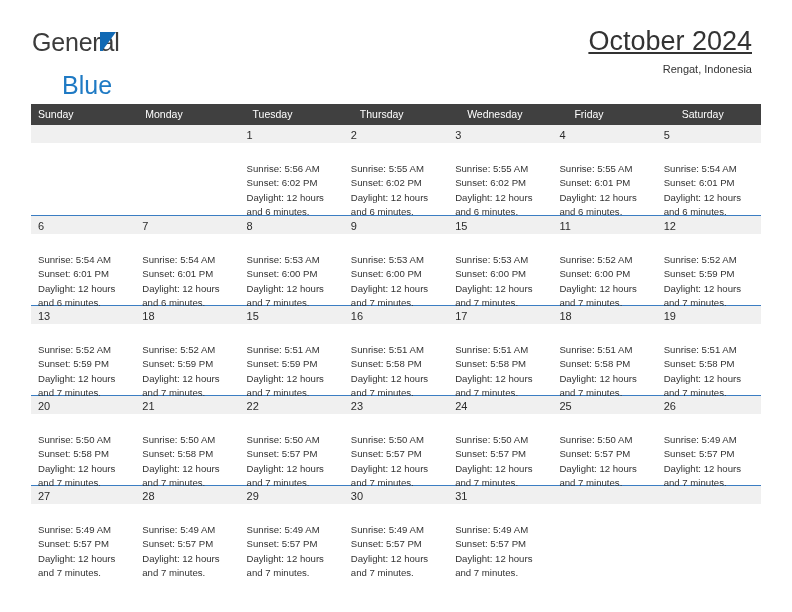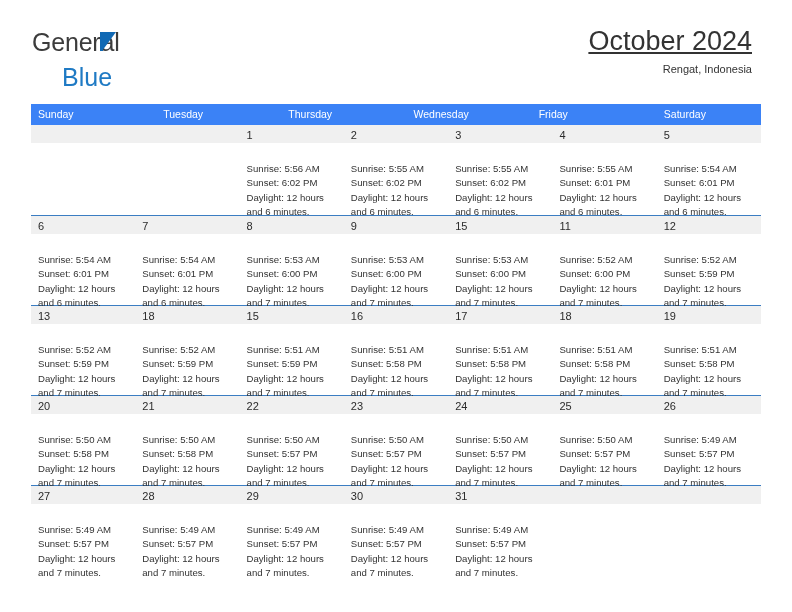--- a/index.html
+++ b/index.html
@@ -41,21 +41,21 @@
     line-height: 1;
     display: block;
     font-weight: 400;
   }
   .logo-blue {
     font-size: 25px;
     color: #1f7ac4;
     line-height: 1;
     display: block;
     margin-left: 30px;
-    margin-top: 10px;
+    margin-top: 18px;
     font-weight: 400;
   }
   .logo-tri {
     position: absolute;
     left: 70px;
     top: 6px;
     width: 0; height: 0;
     border-left: 14px solid #1069b4;
     border-bottom: 19px solid transparent;
   }
@@ -91,21 +91,21 @@
   
   .calendar {
     position: absolute;
     left: 31px;
     top: 104px;
     width: 730px;
   }
   .dow-row {
     display: flex;
     width: 100%;
-    background: #3b82f6;
+    background: #404040;
     height: 21px;
     gap: 21px;
   }
   .dow {
     flex: 1 1 0;
     color: #ffffff;
     font-size: 10.5px;
     line-height: 21px;
     padding-left: 7px;
     white-space: nowrap;
@@ -164,20 +164,21 @@
     <div class="title-block">
       <div class="cal-title">October 2024</div>
       <div class="cal-subtitle">Rengat, Indonesia</div>
     </div>
 
   </div>
 
   <div class="calendar">
     <div class="dow-row" id="dow-row">
         <div class="dow">Sunday</div>
+        <div class="dow">Monday</div>
         <div class="dow">Tuesday</div>
         <div class="dow">Thursday</div>
         <div class="dow">Wednesday</div>
         <div class="dow">Friday</div>
         <div class="dow">Saturday</div>
       </div>
     <div id="weeks-container">
         <div class="week">
           <div class="cell empty">
             <div class="daynum-band"><span class="daynum"></span></div>

